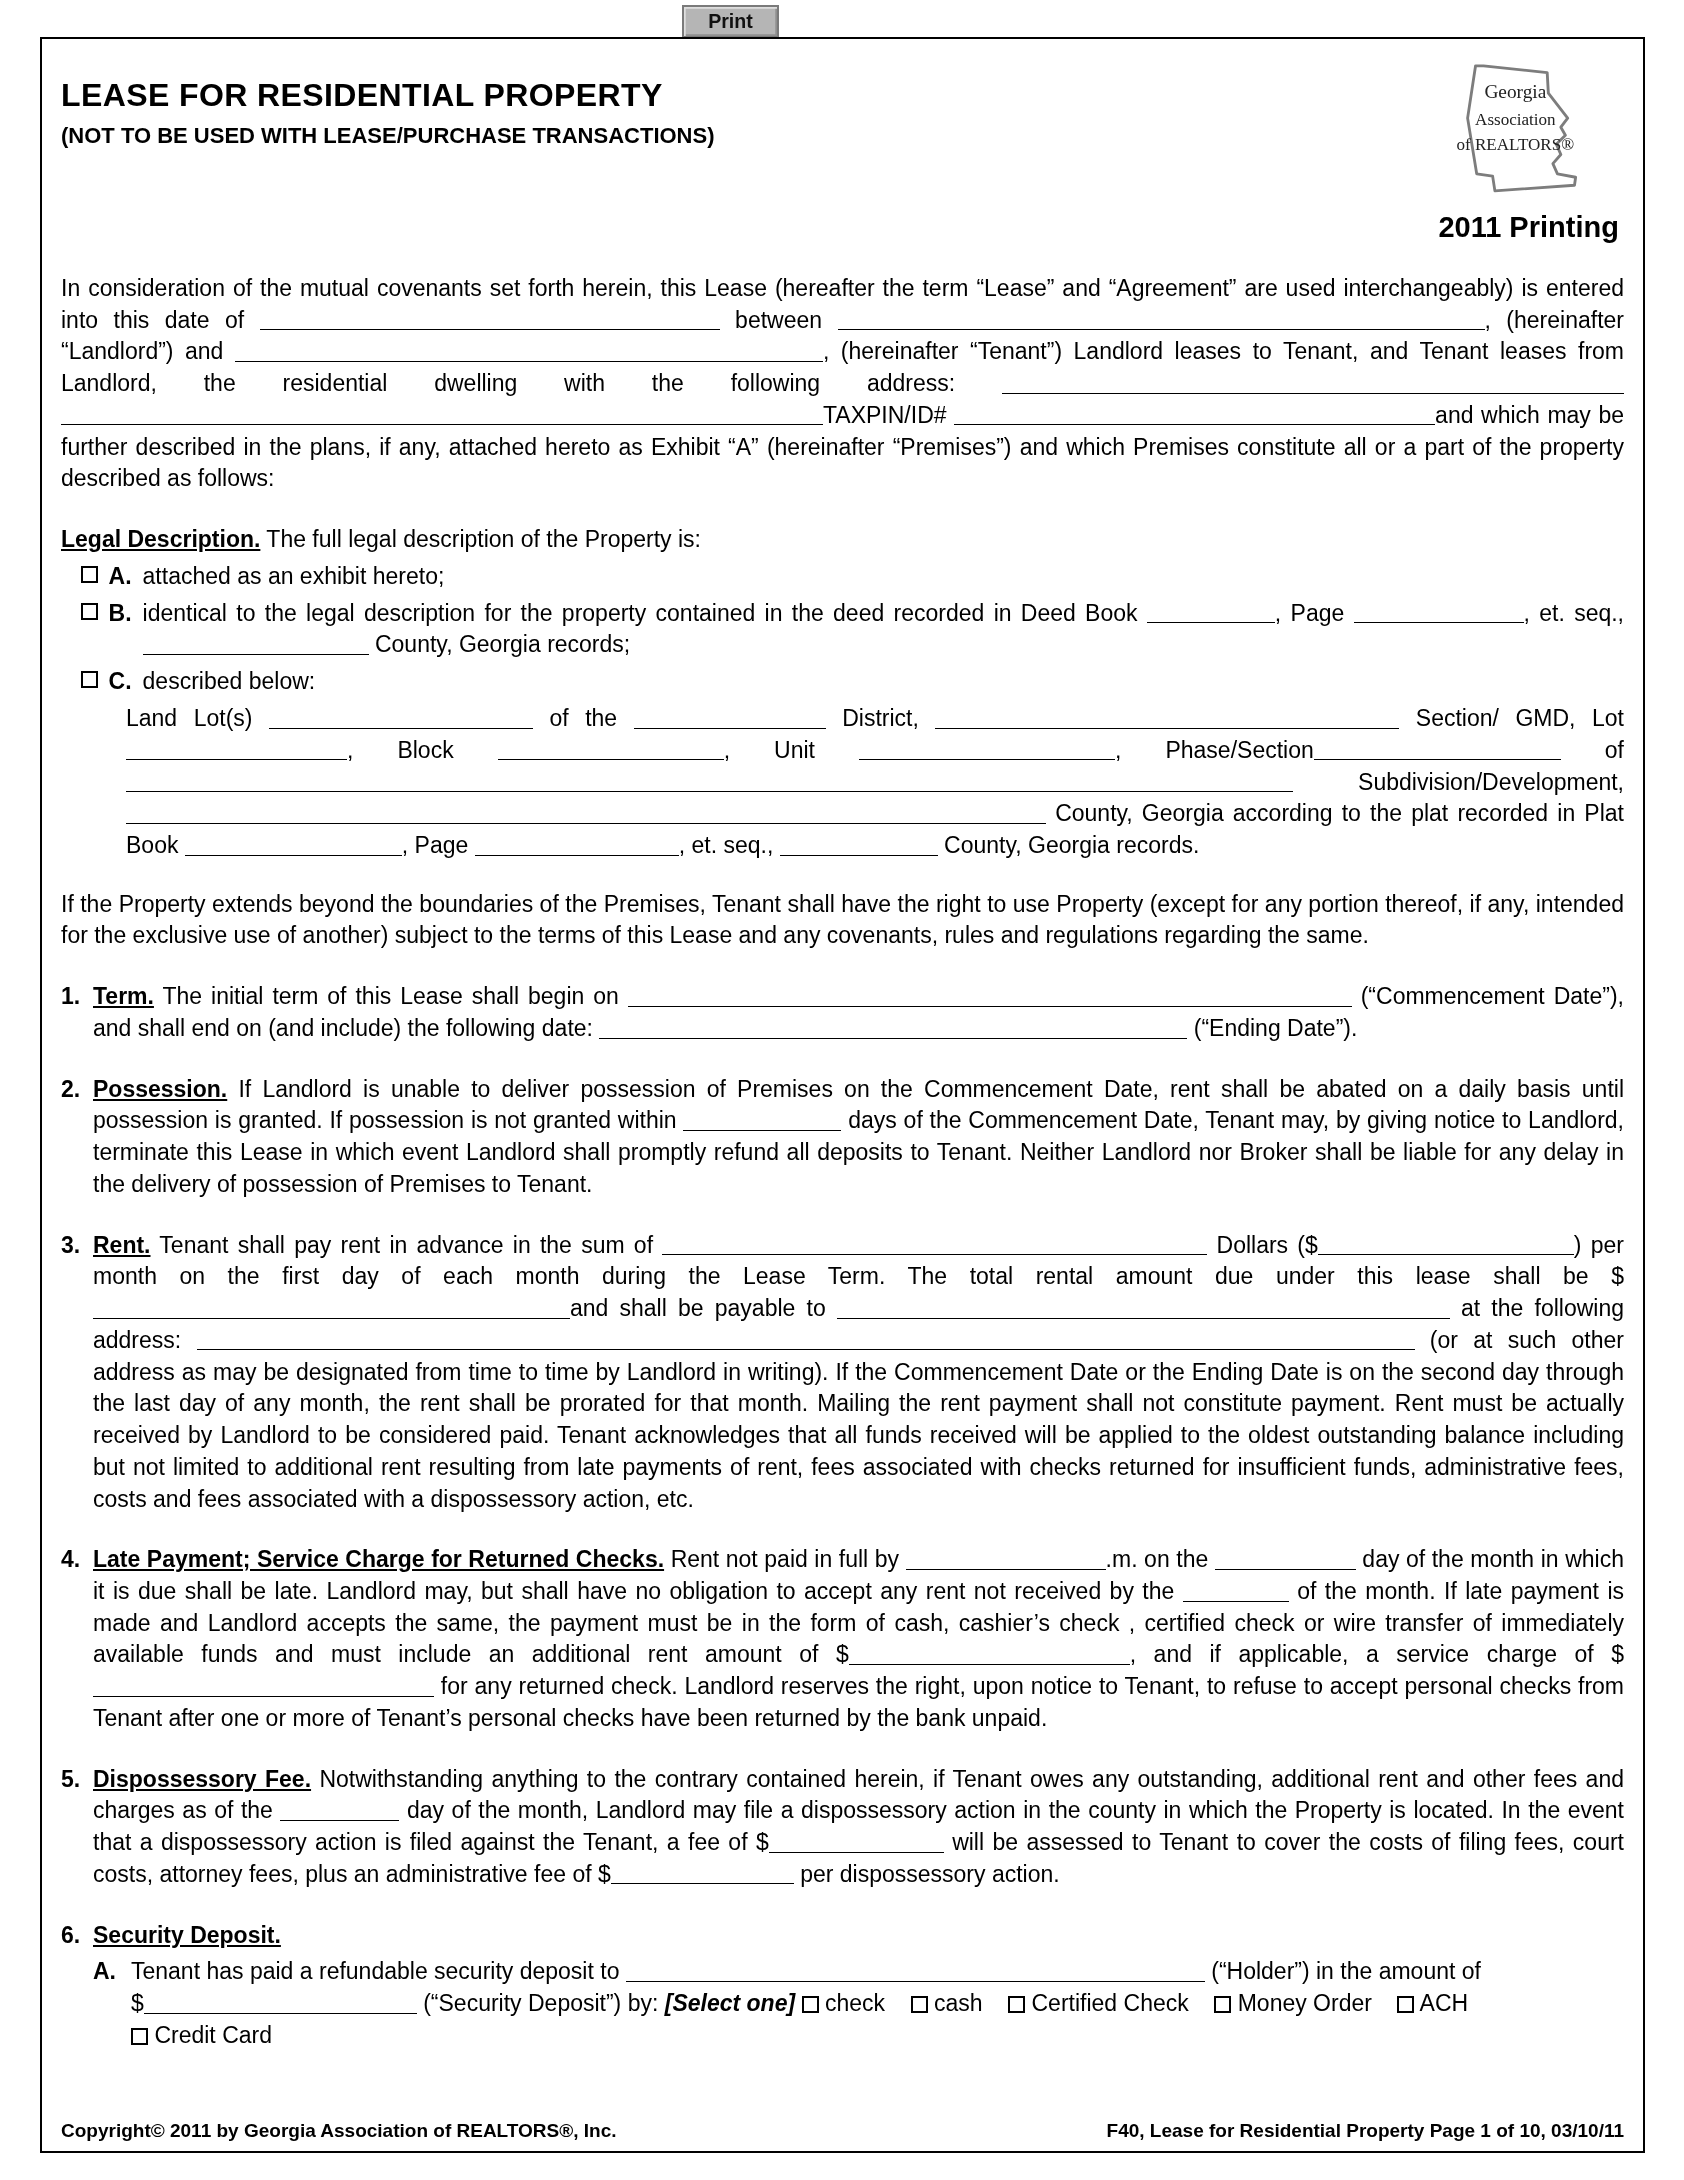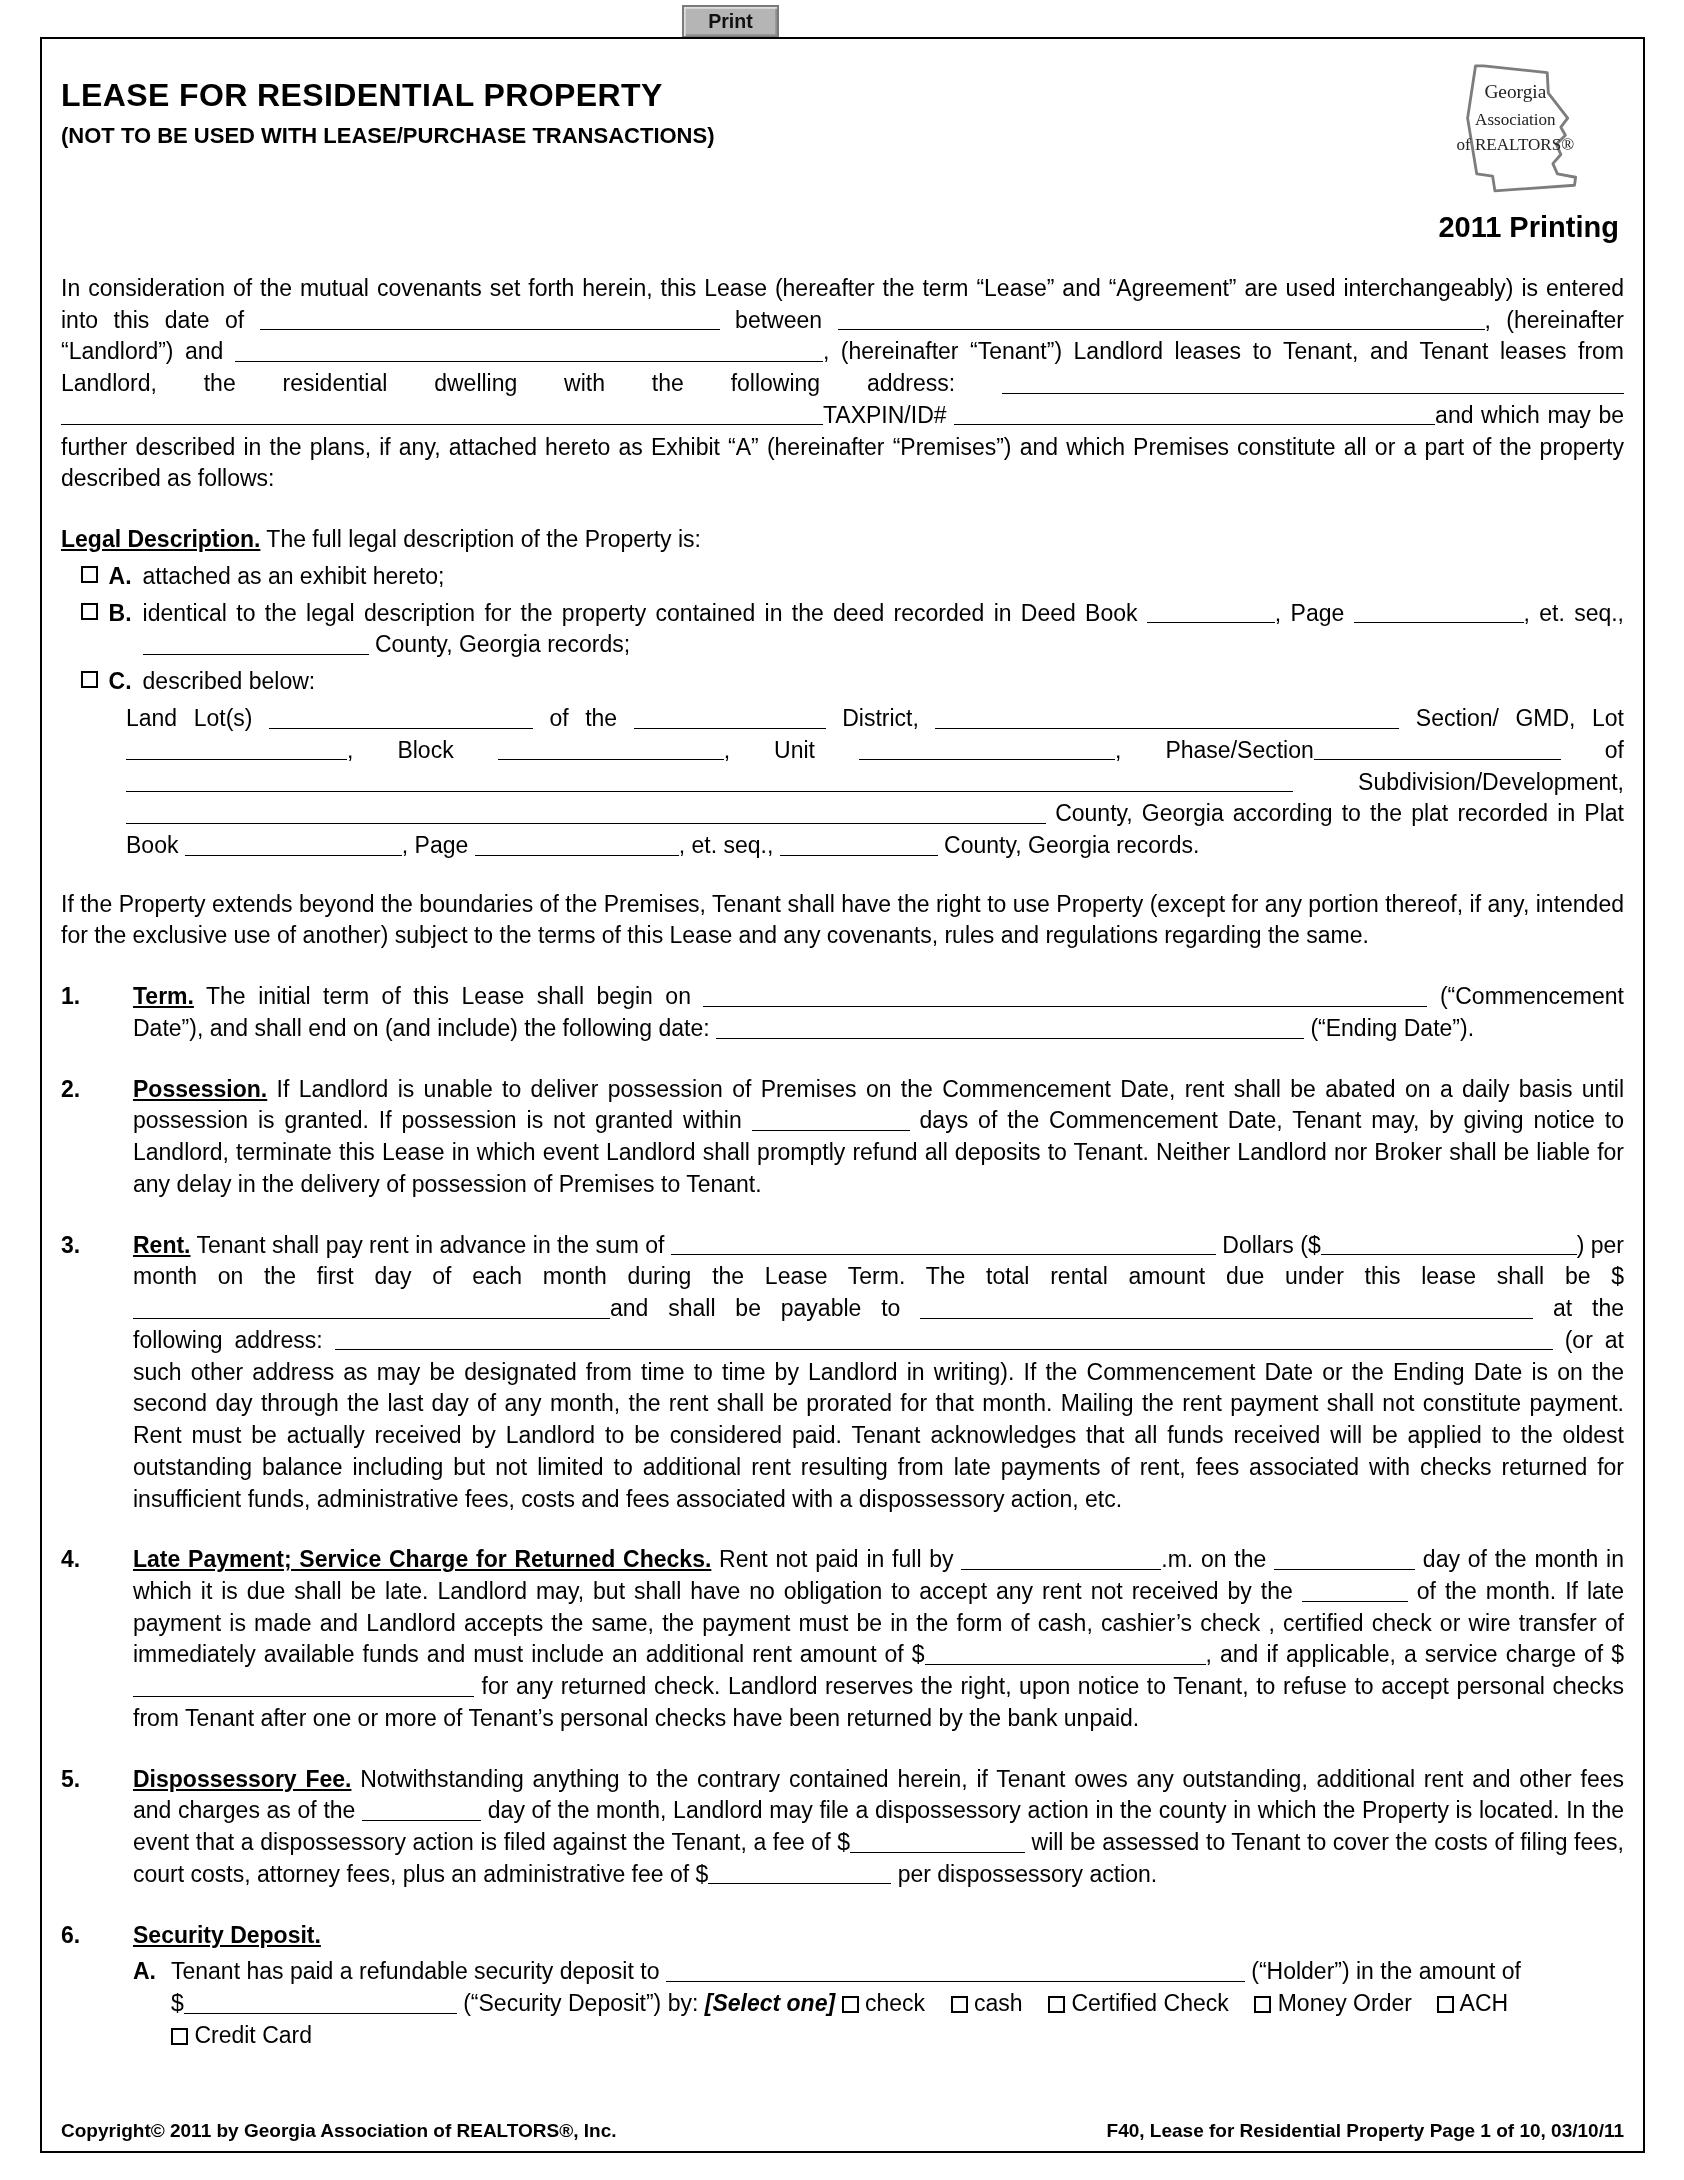--- a/index.html
+++ b/index.html
@@ -44,21 +44,21 @@
   .legal-note { margin:1.7px 0 5.1px 20.4px; }
   .legal-item { display:flex; align-items:flex-start; margin:5.1px 0 5.1px 20.4px; }
   .legal-item .cb { flex:none; margin-top:5.1px; margin-right:10.2px; cursor:pointer; }
   .legal-item .letter { flex:none; width:34px; font-weight:bold; }
   .legal-item .li-body { flex:1; }
   .c-detail { margin-left:65px; margin-top:1.7px; }
 
   .flow-para { margin-top:27px; }
   .section { display:flex; margin-top:29px; }
   .section .num { flex:none; width:32px; font-weight:bold; }
-  .sec-body { flex:1;margin-left:40px; }
+  .sec-body { flex:1; }
   .sub { display:flex; margin-top:5.1px; }
   .sub .letter { flex:none; width:38px; font-weight:bold; }
   .sub-body { flex:1; }
 
   .footer {
     position:absolute; left:19px; right:19px; bottom:6.8px;
     display:flex; justify-content:space-between;
     font-size:19px; font-weight:bold;
   }
   .logo text { font-family:"Liberation Serif", serif; fill:#222; }

